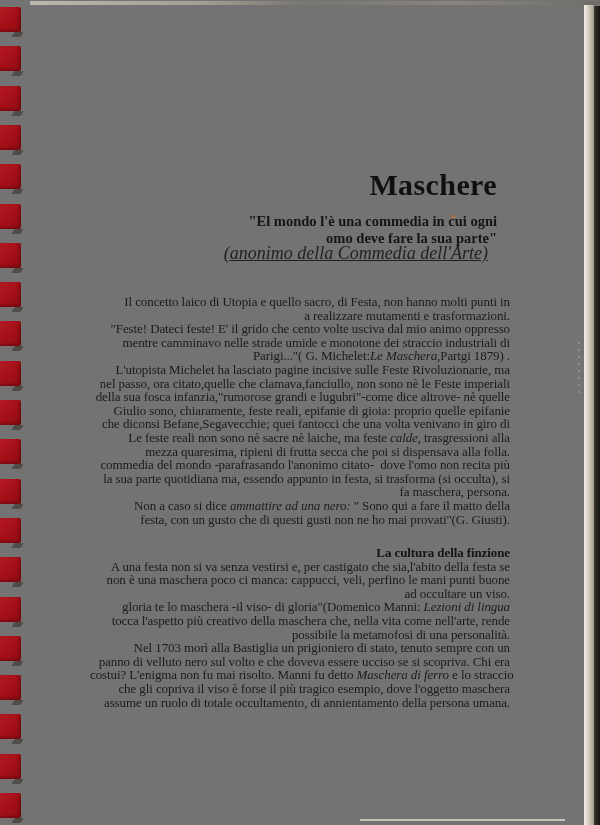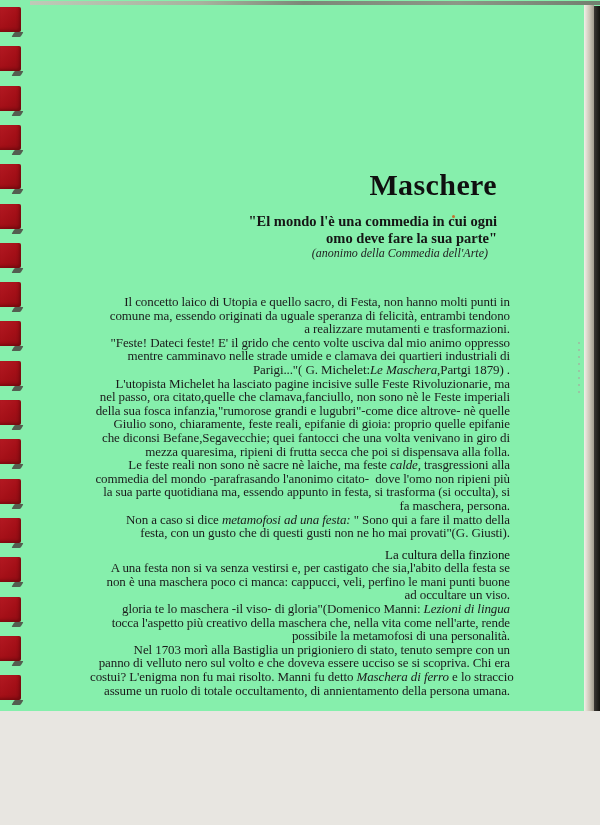--- a/index.html
+++ b/index.html
@@ -1,18 +1,18 @@
 <!DOCTYPE html>
 <html><head>
 <meta charset="utf-8">
 <style>
   html,body{margin:0;padding:0;background:#e8e6e1;}
   .page{
-    position:relative;width:600px;height:711px;overflow:hidden;
-    background:#86efac;
+    position:relative;width:600px;height:825px;overflow:hidden;
+    background:#737373;
     font-family:"Liberation Serif", serif;
   }
   
   .top-edge{position:absolute;left:30px;top:1px;width:570px;height:4px;
     background:linear-gradient(to right,#c9c3b9 0%,#ada79b 30%,#7a766f 48%,#8d8880 75%,#6f6b65 100%);
     opacity:.85;}
   .right-band{position:absolute;left:584px;top:5px;width:10px;height:820px;
     background:linear-gradient(to right,#f2efe8 0%,#cdc6b8 55%,#a19a8d 100%);}
   .right-dark{position:absolute;left:594px;top:6px;width:6px;height:819px;
     background:linear-gradient(to right,#3a3633,#15130f);}
@@ -28,28 +28,28 @@
     border-radius:0 2px 2px 0;
     box-shadow:inset -2px -2px 3px rgba(60,0,0,.35);}
   .tooth::after{content:"";position:absolute;right:-1px;bottom:-5px;width:9px;height:5px;
     background:#4a4440;transform:skewX(-32deg);border-radius:1px;opacity:.85;}
 
   
   .title{position:absolute;right:103px;top:168px;font-size:30px;font-weight:bold;
     color:#101010;letter-spacing:.4px;white-space:pre;}
   .quote{position:absolute;right:103px;top:213px;text-align:right;color:#151515;}
   .quote-line{font-weight:bold;font-size:14.5px;line-height:16.5px;white-space:pre;}
-  .quote-attrib{font-style:italic;font-size:12px;line-height:14px;padding-right:9px;white-space:pre;color:#222;}
+  .quote-attrib{font-style:italic;font-size:18px;line-height:14px;padding-right:9px;white-space:pre;color:#222;text-decoration:underline;}
 
   
   .bodytext{position:absolute;left:90px;top:295px;width:420px;
     font-size:13px;line-height:13.6px;letter-spacing:-0.1px;color:#1b1b1b;text-align:right;}
   .line{height:13.6px;white-space:pre;}
   .line.ind{padding-left:10px;}
-  .bheading{font-weight:normal;margin-top:8px;height:13.6px;white-space:pre;color:#141414;}
+  .bheading{font-weight:bold;margin-top:20px;height:13.6px;white-space:pre;color:#141414;}
   .it{font-style:italic;}
 </style>
 </head>
 <body>
 
 <div class="page">
 
   <div class="top-edge"></div>
   <div class="right-band"></div>
   <div class="right-dark"></div>
@@ -84,43 +84,43 @@
   <div class="title">Maschere</div>
 
   <div class="quote">
     <div class="quote-line">"El mondo l'è una commedia in cui ogni</div>
     <div class="quote-line">omo deve fare la sua parte"</div>
     <div class="quote-attrib">(anonimo della Commedia dell'Arte)</div>
   </div>
 
   <div class="bodytext" id="bodytext">
       <div class="line ind"><span>Il concetto laico di Utopia e quello sacro, di Festa, non hanno molti punti in</span></div>
-      <div class="line"><span>comune ma, essendo originati da uguale speranza di felicità, entrambi tendono</span></div>
       <div class="line"><span>a realizzare mutamenti e trasformazioni.</span></div>
       <div class="line ind"><span>"Feste! Dateci feste! E' il grido che cento volte usciva dal mio animo oppresso</span></div>
-      <div class="line"><span>mentre camminavo nelle strade umide e clamava dei quartieri industriali di</span></div>
+      <div class="line"><span>mentre camminavo nelle strade umide e monotone dei straccio industriali di</span></div>
       <div class="line"><span>Parigi..."( G. Michelet:</span><span class="it">Le Maschera</span><span>,Partgi 1879) .</span></div>
       <div class="line ind"><span>L'utopista Michelet ha lasciato pagine incisive sulle Feste Rivoluzionarie, ma</span></div>
       <div class="line"><span>nel passo, ora citato,quelle che clamava,fanciullo, non sono nè le Feste imperiali</span></div>
       <div class="line"><span>della sua fosca infanzia,"rumorose grandi e lugubri"-come dice altrove- nè quelle</span></div>
       <div class="line"><span>Giulio sono, chiaramente, feste reali, epifanie di gioia: proprio quelle epifanie</span></div>
       <div class="line"><span>che diconsi Befane,Segavecchie; quei fantocci che una volta venivano in giro di</span></div>
+      <div class="line ind"><span>Le feste reali non sono nè sacre nè laiche, ma feste </span><span class="it">calde,</span><span> trasgressioni alla</span></div>
       <div class="line"><span>mezza quaresima, ripieni di frutta secca che poi si dispensava alla folla.</span></div>
-      <div class="line ind"><span>Le feste reali non sono nè sacre nè laiche, ma feste </span><span class="it">calde,</span><span> trasgressioni alla</span></div>
-      <div class="line"><span>commedia del mondo -parafrasando l'anonimo citato-  dove l'omo non ripieni più</span></div>
+      <div class="line"><span>commedia del mondo -parafrasando l'anonimo citato-  dove l'omo non recita più</span></div>
       <div class="line"><span>la sua parte quotidiana ma, essendo appunto in festa, si trasforma (si occulta), si</span></div>
       <div class="line"><span>fa maschera, persona.</span></div>
-      <div class="line ind"><span>Non a caso si dice </span><span class="it">metamofosi ad una festa:</span><span> " Sono qui a fare il matto della</span></div>
+      <div class="line ind"><span>Non a caso si dice </span><span class="it">ammattire ad una nero:</span><span> " Sono qui a fare il matto della</span></div>
       <div class="line"><span>festa, con un gusto che di questi gusti non ne ho mai provati"(G. Giusti).</span></div>
       <div class="bheading">La cultura della finzione</div>
       <div class="line ind"><span>A una festa non si va senza vestirsi e, per castigato che sia,l'abito della festa se</span></div>
       <div class="line"><span>non è una maschera poco ci manca: cappucci, veli, perfino le mani punti buone</span></div>
       <div class="line"><span>ad occultare un viso.</span></div>
       <div class="line"><span>gloria te lo maschera -il viso- di gloria"(Domenico Manni: </span><span class="it">Lezioni di lingua</span></div>
       <div class="line"><span>tocca l'aspetto più creativo della maschera che, nella vita come nell'arte, rende</span></div>
       <div class="line"><span>possibile la metamofosi di una personalità.</span></div>
       <div class="line ind"><span>Nel 1703 morì alla Bastiglia un prigioniero di stato, tenuto sempre con un</span></div>
       <div class="line"><span>panno di velluto nero sul volto e che doveva essere ucciso se si scopriva. Chi era</span></div>
       <div class="line"><span>costui? L'enigma non fu mai risolto. Manni fu detto </span><span class="it">Maschera di ferro</span><span> e lo straccio</span></div>
+      <div class="line"><span>che gli copriva il viso è forse il più tragico esempio, dove l'oggetto maschera</span></div>
       <div class="line"><span>assume un ruolo di totale occultamento, di annientamento della persona umana.</span></div>
     </div>
 
 </div>
 
 </body></html>

